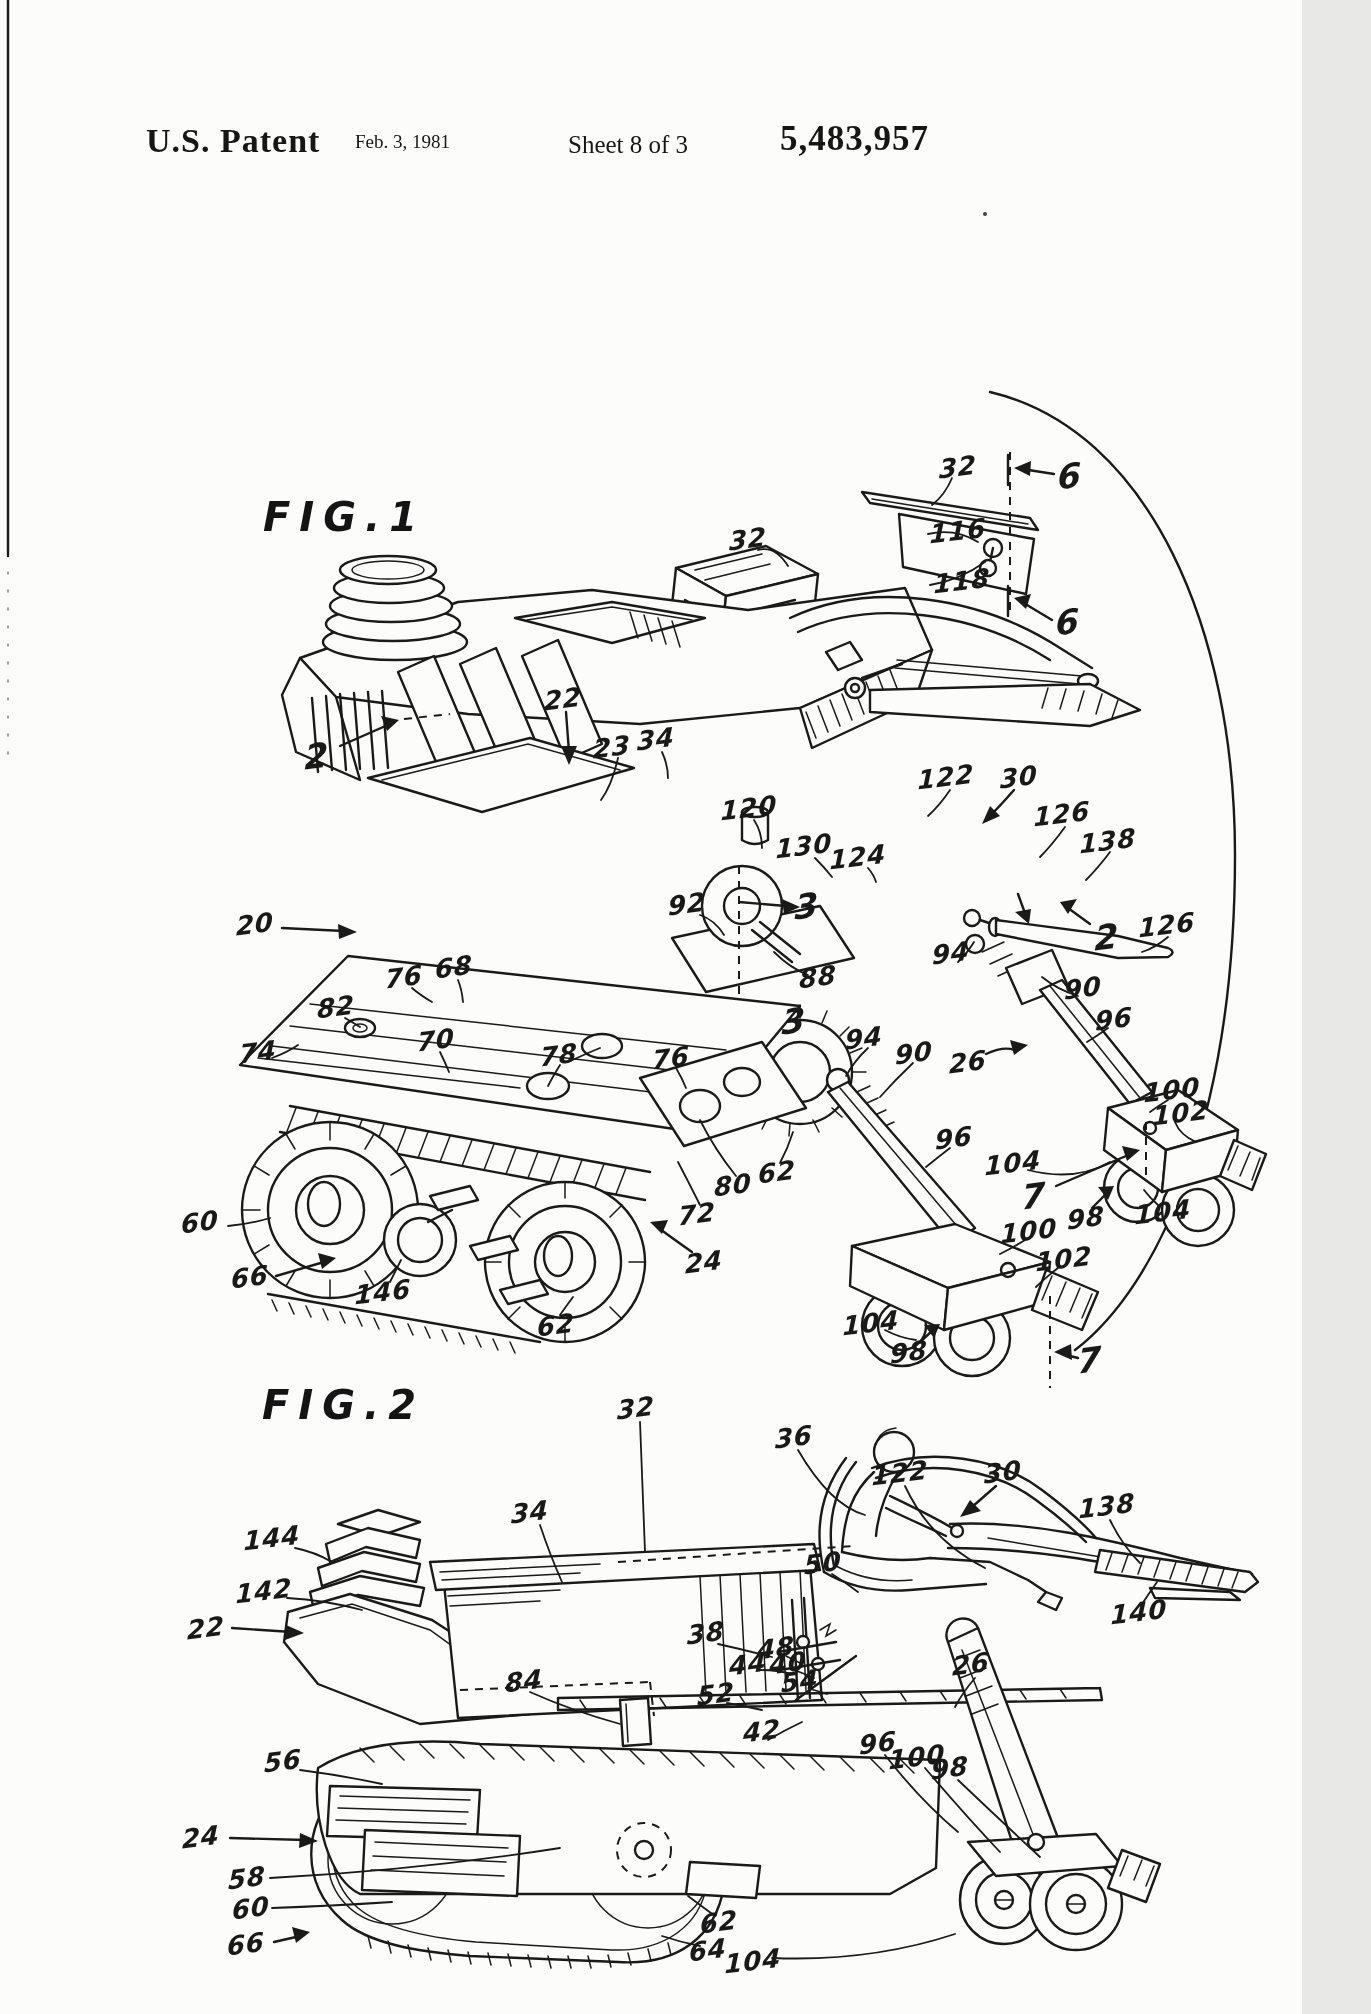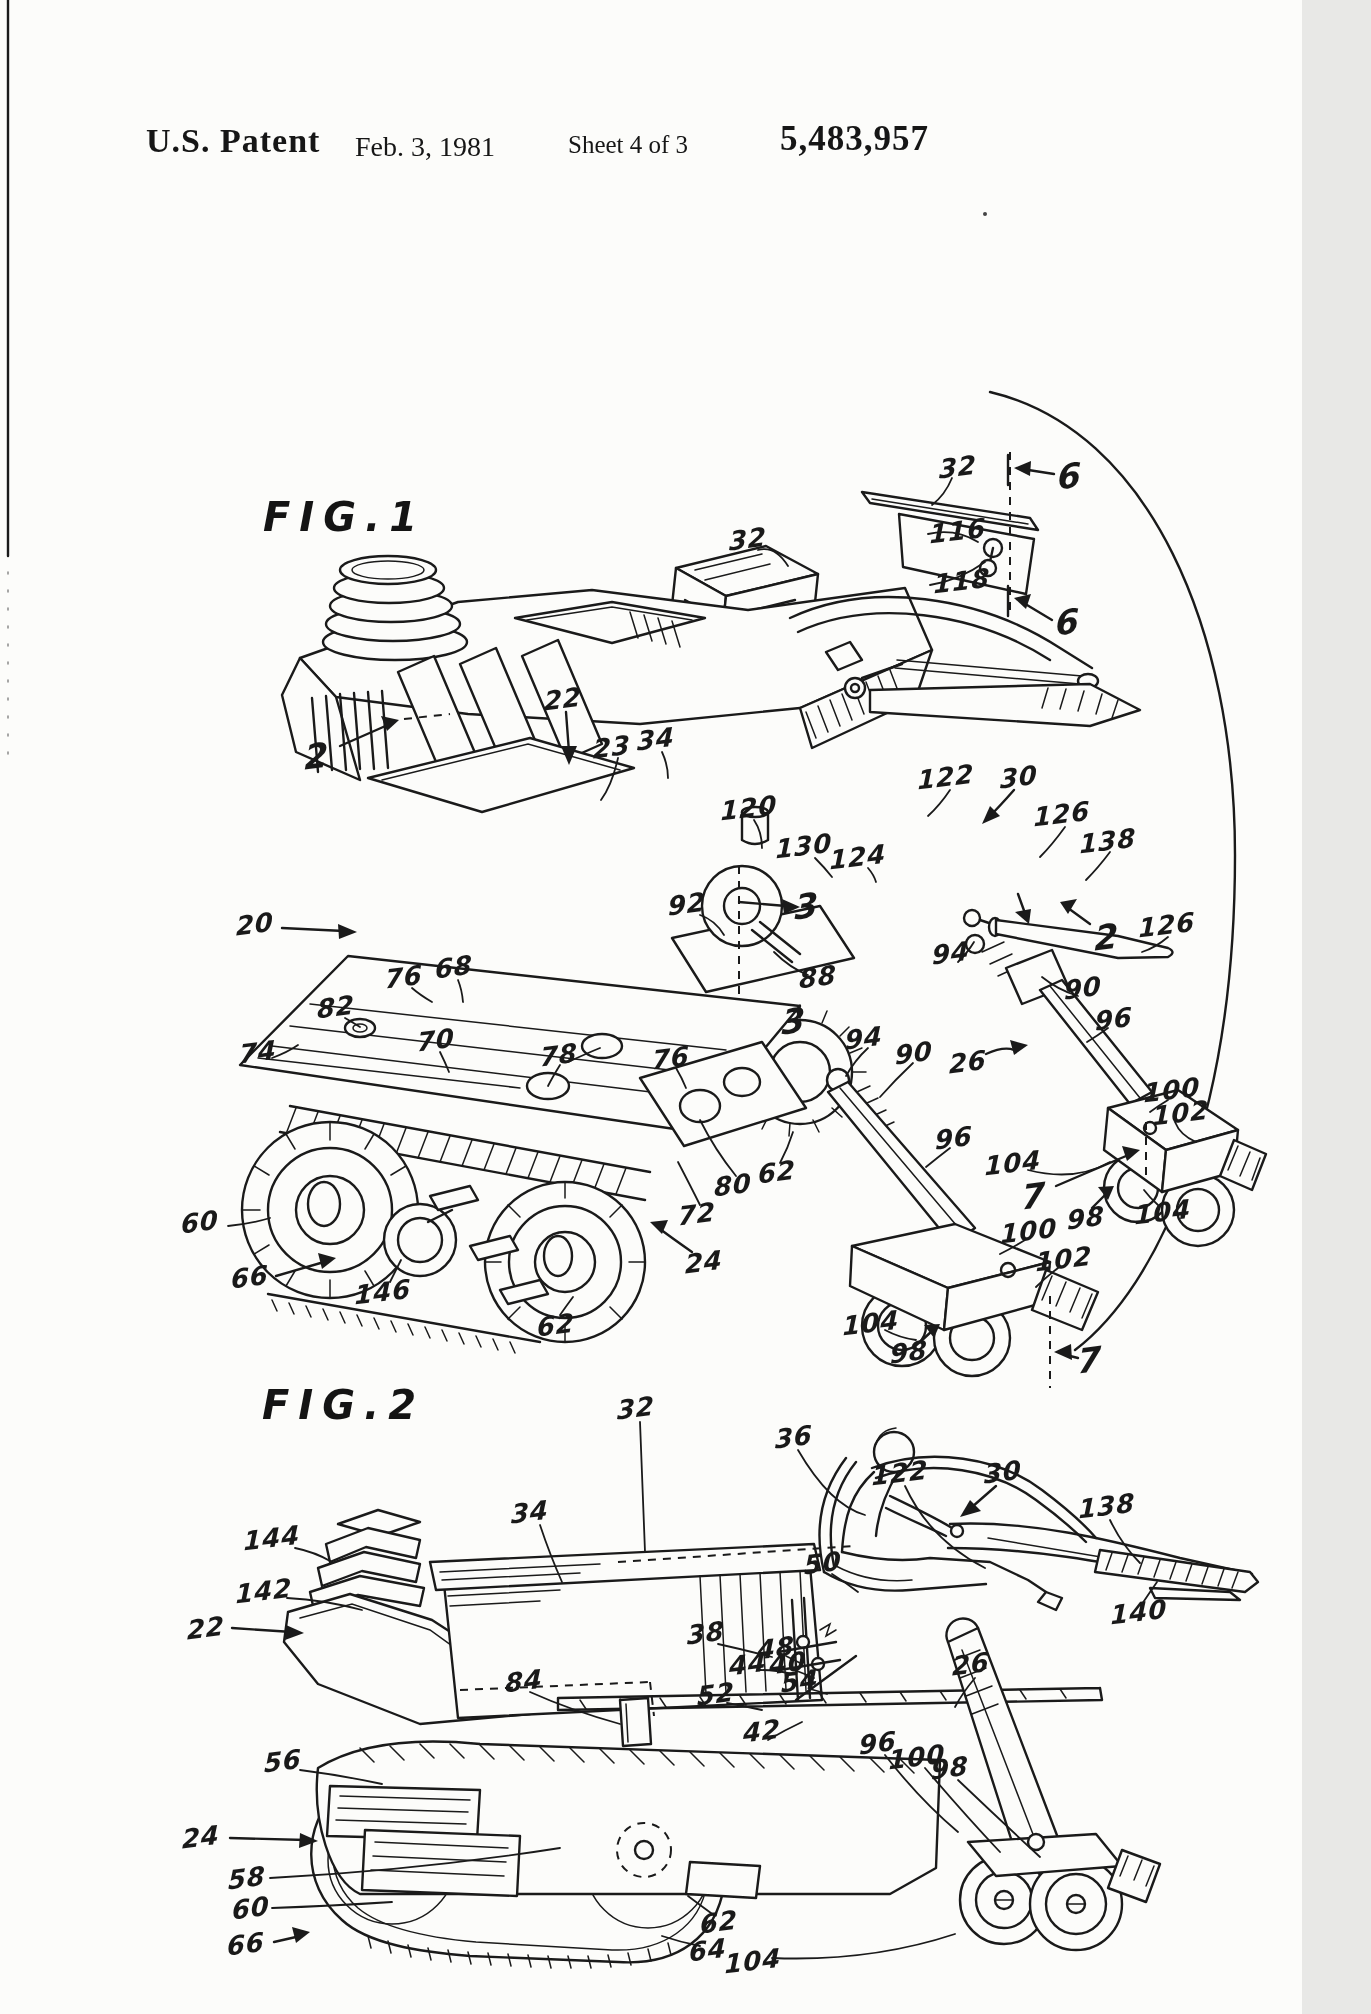--- a/index.html
+++ b/index.html
@@ -1,20 +1,20 @@
 <!DOCTYPE html>
 <html><head>
 <meta charset="utf-8">
 <style>
   html,body{margin:0;padding:0;background:#e8e8e6;}
   .page{position:relative;width:1302px;height:2014px;background:#fcfcfa;overflow:hidden;
         font-family:"Liberation Serif",serif;color:#161616;}
   .hdr{position:absolute;white-space:nowrap;}
   .hdr-title{left:146px;top:122px;font-size:34px;font-weight:bold;letter-spacing:1px;}
-  .hdr-date{left:355px;top:131px;font-size:28px;}
+  .hdr-date{left:355px;top:131px;font-size:19px;}
   .hdr-sheet{left:568px;top:131px;font-size:25px;}
   .hdr-patnum{left:780px;top:119px;font-size:35px;font-weight:bold;letter-spacing:1px;}
   .figlabel{position:absolute;font:italic 700 40px "DejaVu Sans",sans-serif;
             letter-spacing:9px;color:#141414;white-space:nowrap;}
   .callout{position:absolute;transform:translate(-50%,-50%) rotate(-7deg) skewX(-8deg);
            font:italic 600 26px/1 "DejaVu Sans",sans-serif;color:#191919;white-space:nowrap;
            letter-spacing:1px;}
   .callout.big{font-size:34px;font-weight:800;}
   svg.art{position:absolute;left:0;top:0;}
   svg.art *{vector-effect:none;}
@@ -25,21 +25,21 @@
   .lead{fill:none;stroke:#1a1a1a;stroke-width:1.8;stroke-linecap:round;}
   .ah{fill:#1a1a1a;stroke:none;}
 </style>
 </head>
 <body>
 
 <div class="page">
 
   <span class="hdr hdr-title">U.S. Patent</span>
   <span class="hdr hdr-date">Feb. 3, 1981</span>
-  <span class="hdr hdr-sheet">Sheet 4 of 3</span>
+  <span class="hdr hdr-sheet">Sheet 8 of 3</span>
   <span class="hdr hdr-patnum">5,483,957</span>
 
   <svg class="art" width="1371" height="2014" viewBox="0 0 1371 2014">
 
     <g>
       <path class="ln" d="M8,0 V556" stroke-width="3"></path>
       <path class="thin" d="M8,572 V760" stroke-dasharray="2 16" opacity="0.5"></path>
       <circle cx="985" cy="214" r="2" fill="#444" stroke="none"></circle>
     </g>
 

